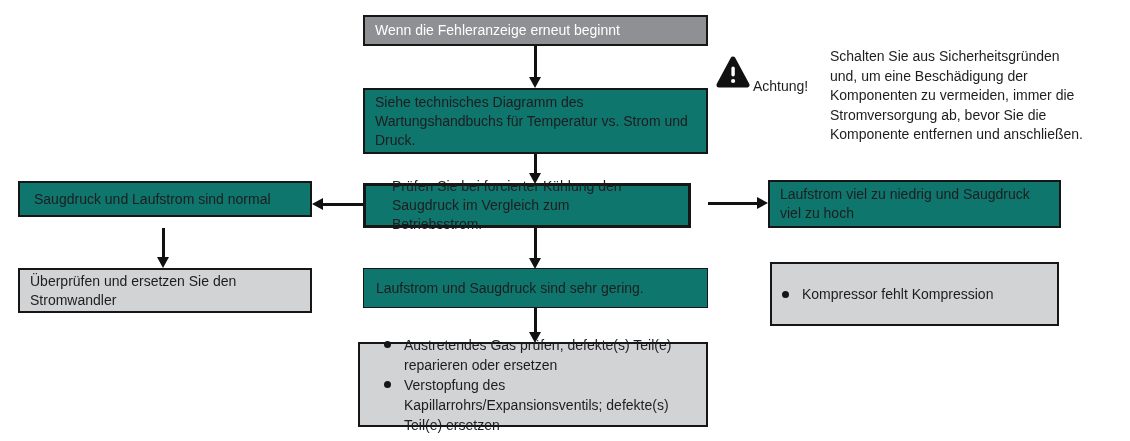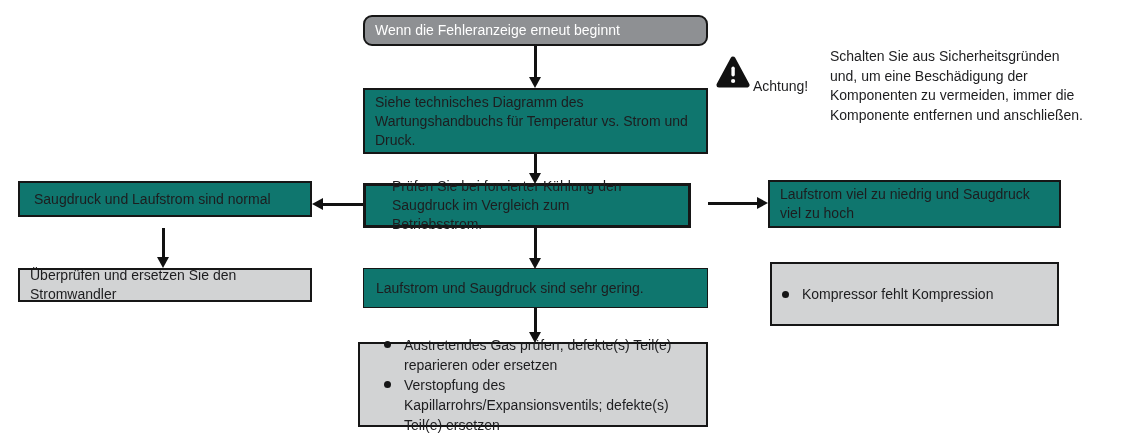--- a/index.html
+++ b/index.html
@@ -7,26 +7,26 @@
     position:relative;width:1130px;height:441px;background:#ffffff;
     font-family:"Liberation Sans","DejaVu Sans",sans-serif;
     font-size:14px;color:#1d1d1f;overflow:hidden;
   }
   .box{
     position:absolute;box-sizing:border-box;background:#0f766e;
     border:2px solid #161616;display:flex;align-items:center;
     line-height:19px;overflow-wrap:break-word;
   }
   .gray{background:#d2d3d4;}
-  .header{background:#8e9093;color:#ffffff;border-radius:9px;}
+  .header{background:#8e9093;color:#ffffff;}
   .box-start{left:363px;top:15px;width:345px;height:31px;padding-left:10px;}
   .box-diagram{left:363px;top:88px;width:345px;height:66px;padding:4px 10px;}
   .box-check{left:363px;top:183px;width:328px;height:45px;border-width:3px;padding:2px 26px;}
   .box-left{left:18px;top:181px;width:294px;height:36px;padding-left:14px;}
-  .box-left-result{left:18px;top:268px;width:294px;height:34px;padding:4px 10px;}
+  .box-left-result{left:18px;top:268px;width:294px;height:45px;padding:4px 10px;}
   .box-right{left:768px;top:180px;width:293px;height:48px;padding:2px 10px;justify-content:center;}
   .box-right-result{left:770px;top:262px;width:289px;height:64px;flex-direction:column;justify-content:center;align-items:stretch;gap:25px;padding:4px 6px;}
   .box-center{left:363px;top:268px;width:345px;height:40px;border-width:1.5px;padding-left:12px;}
   .box-center-result{left:358px;top:342px;width:350px;height:85px;flex-direction:column;justify-content:center;align-items:stretch;padding:3px 20px;line-height:20px;}
   .bullet-row{display:flex;align-items:flex-start;}
   .bullet-dot{flex:none;width:7px;height:7px;border-radius:50%;background:#161616;margin:6px 13px 0 4px;}
   .vline{position:absolute;width:3px;background:#111;}
   .hline{position:absolute;height:3px;background:#111;}
   .head-down{position:absolute;width:0;height:0;border-left:6px solid transparent;border-right:6px solid transparent;border-top:11px solid #111;}
   .head-left{position:absolute;width:0;height:0;border-top:6px solid transparent;border-bottom:6px solid transparent;border-right:11px solid #111;}
@@ -112,16 +112,17 @@
       <polygon points="17,3 31,29 3,29" fill="#111" stroke="#111" stroke-width="5" stroke-linejoin="round"></polygon>
       <rect x="15.4" y="10.5" width="3.4" height="10" rx="1.7" fill="#fff"></rect>
       <circle cx="17.1" cy="25" r="2.1" fill="#fff"></circle>
     </svg>
   </div>
   <div class="warn-label">Achtung!</div>
   <div class="warn-text">
     <div>Schalten Sie aus Sicherheitsgründen</div>
     <div>und, um eine Beschädigung der</div>
     <div>Komponenten zu vermeiden, immer die</div>
+    <div>Stromversorgung ab, bevor Sie die</div>
     <div>Komponente entfernen und anschließen.</div>
   </div>
 
 </div>
 
 </body></html>

